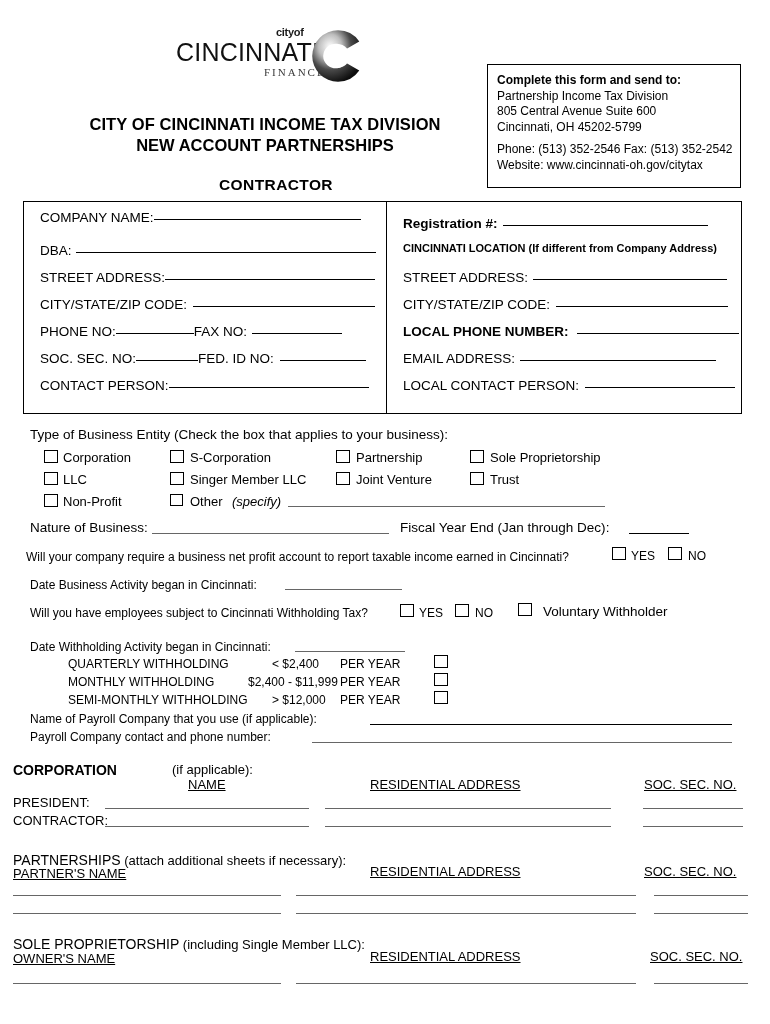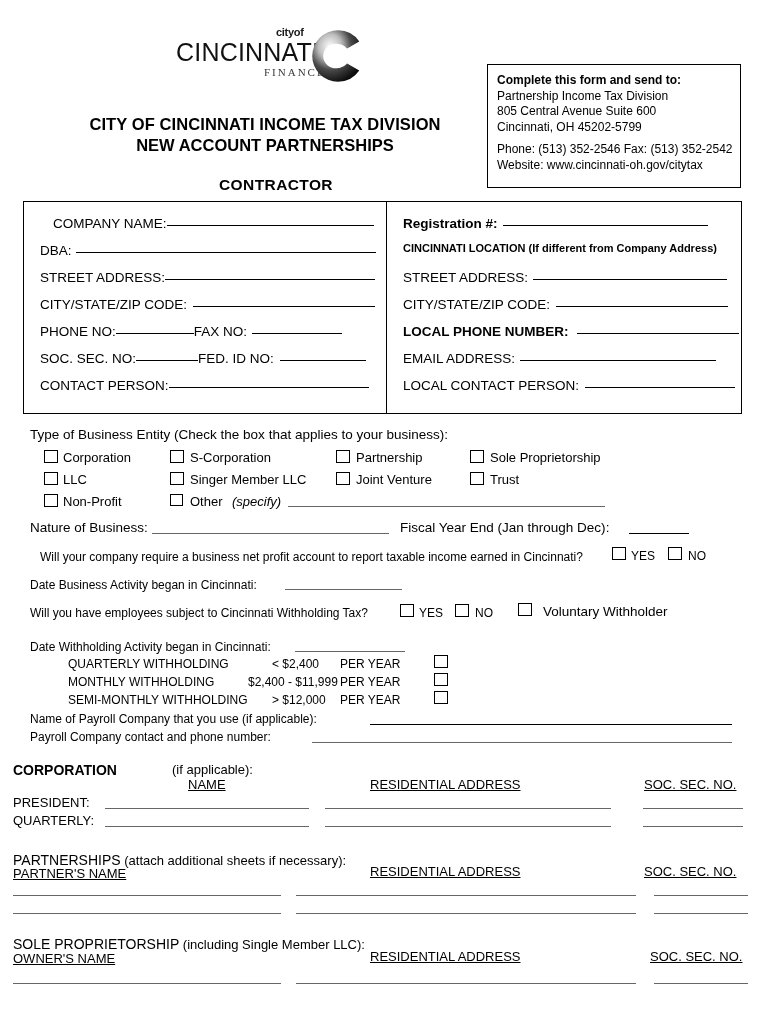--- a/index.html
+++ b/index.html
@@ -226,21 +226,21 @@
   </div>
 
   <div class="title1">CITY OF CINCINNATI INCOME TAX DIVISION</div>
   <div class="title2">NEW ACCOUNT PARTNERSHIPS</div>
   <div class="title3">CONTRACTOR</div>
 
   <div class="formbox">
     <div class="divider"></div>
 
     <div class="fb-left">
-      <div class="frow" style="left:16px; top:14px;margin-left:13px;">
+      <div class="frow" style="left:16px; top:8px;">
         <span class="lbl">COMPANY NAME:</span>
         <span class="rule" style="width:207px;"></span>
       </div>
       <div class="frow" style="left:16px; top:41px;">
         <span class="lbl">DBA:</span>
         <span class="rule" style="width:300px; margin-left:4px;"></span>
       </div>
       <div class="frow" style="left:16px; top:68px;">
         <span class="lbl">STREET ADDRESS:</span>
         <span class="rule" style="width:210px;"></span>
@@ -329,21 +329,21 @@
   <div class="t" style="left:30px; top:520px; font-size:13.5px;">
     <span class="b">Nature of Business</span><span>:</span>
   </div>
   <div class="ul light" style="left:152px; top:533px; width:237px;"></div>
 
   <div class="t" style="left:400px; top:520px; font-size:13.5px;">
     <span class="b">Fiscal Year End</span><span class="i"> (Jan through Dec)</span><span>:</span>
   </div>
   <div class="ul" style="left:629px; top:533px; width:60px;"></div>
 
-  <div class="t small" style="left:40px; top:550px;text-align:right;">Will your company require a business net profit account to report taxable income earned in Cincinnati?</div>
+  <div class="t small" style="left:26px; top:550px;text-align:right;">Will your company require a business net profit account to report taxable income earned in Cincinnati?</div>
   <div class="cb" style="left:612px; top:547px;"></div>
   <div class="t small" style="left:631px; top:549px;">YES</div>
   <div class="cb" style="left:668px; top:547px;"></div>
   <div class="t small" style="left:688px; top:549px;">NO</div>
 
   <div class="t small" style="left:30px; top:578px;">Date Business Activity began in Cincinnati:</div>
   <div class="ul light" style="left:285px; top:589px; width:117px;"></div>
 
   <div class="t small" style="left:30px; top:606px;">Will you have employees subject to Cincinnati Withholding Tax?</div>
   <div class="cb" style="left:400px; top:604px;"></div>
@@ -383,21 +383,21 @@
   <div class="t" style="left:172px; top:762px;">(if applicable):</div>
   <div class="colhead" style="left:188px; top:777px;">NAME</div>
   <div class="colhead" style="left:370px; top:777px;">RESIDENTIAL ADDRESS</div>
   <div class="colhead" style="left:644px; top:777px;">SOC. SEC. NO.</div>
 
   <div class="t" style="left:13px; top:795px;">PRESIDENT:</div>
   <div class="ul light" style="left:105px; top:808px; width:204px;"></div>
   <div class="ul light" style="left:325px; top:808px; width:286px;"></div>
   <div class="ul light" style="left:643px; top:808px; width:100px;"></div>
 
-  <div class="t" style="left:13px; top:813px;">QUARTERLY:</div>
+  <div class="t" style="left:13px; top:813px;">CONTRACTOR:</div>
   <div class="ul light" style="left:105px; top:826px; width:204px;"></div>
   <div class="ul light" style="left:325px; top:826px; width:286px;"></div>
   <div class="ul light" style="left:643px; top:826px; width:100px;"></div>
 
   <div class="t" style="left:13px; top:852px; font-size:14px;">
     <span class="b">PARTNERSHIPS</span><span style="font-size:13px;"> (attach additional sheets if necessary):</span>
   </div>
   <div class="colhead" style="left:13px; top:866px;">PARTNER'S NAME</div>
   <div class="colhead" style="left:370px; top:864px;">RESIDENTIAL ADDRESS</div>
   <div class="colhead" style="left:644px; top:864px;">SOC. SEC. NO.</div>

